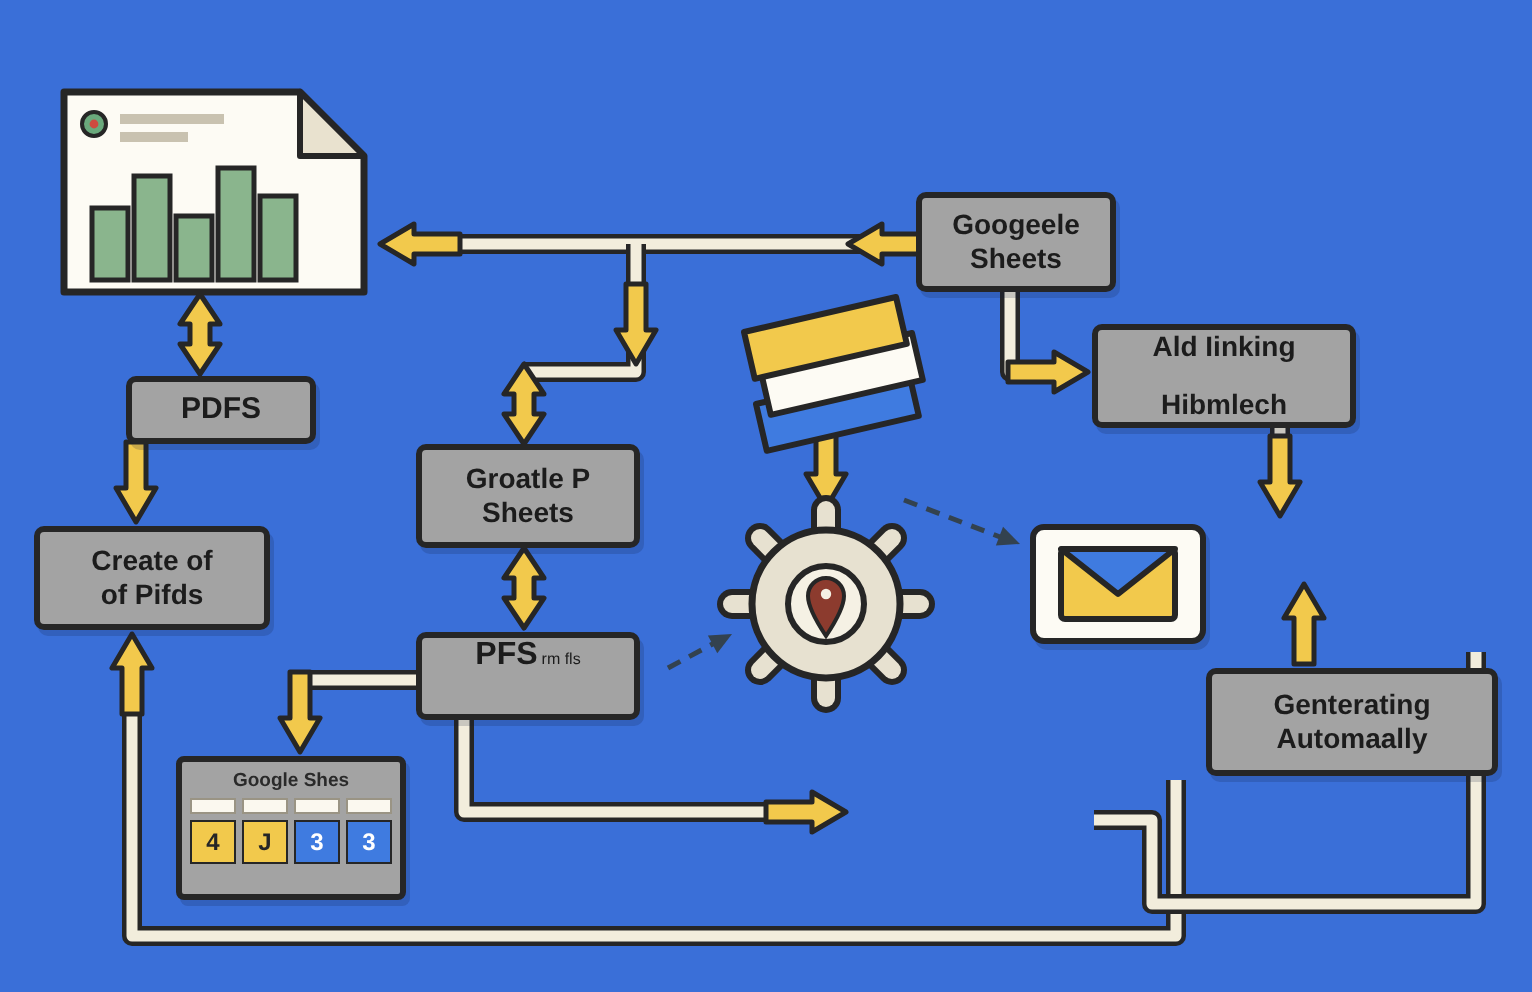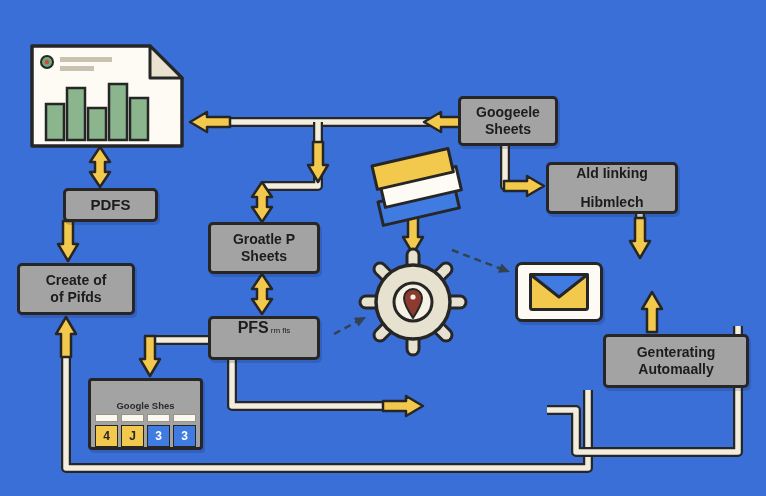--- a/index.html
+++ b/index.html
@@ -26,21 +26,21 @@
   .n-groatle{left:208px;top:222px;width:112px;height:52px;}
   .n-pfs{left:208px;top:316px;width:112px;height:44px;flex-direction:row;align-items:baseline;gap:2px;font-size:16px;}
   .n-pfs .sub{font-size:8px;font-weight:normal;}
   .n-googeele{left:458px;top:96px;width:100px;height:50px;}
   .n-ald{left:546px;top:162px;width:132px;height:52px;justify-content:space-between;}
   .n-atomatly{left:682px;top:262px;width:78px;height:60px;font-size:12px;}
   .n-genterating{left:603px;top:334px;width:146px;height:54px;text-align:center;}
   .n-automaally{left:425px;top:362px;width:122px;height:68px;font-size:13px;}
   .n-envelope{left:515px;top:262px;width:88px;height:60px;background:#fdfbf4;border-radius:7px;}
   
-  .n-sheet{left:88px;top:378px;width:115px;height:72px;justify-content:flex-end;padding:4px 0 0 0;border-radius:4px;}
+  .n-sheet{left:88px;top:378px;width:115px;height:72px;justify-content:flex-start;padding:4px 0 0 0;border-radius:4px;}
   .sheet-title{font-size:9.5px;font-weight:bold;color:#2a2a2a;margin-bottom:3px;}
   .sheet-row{display:flex;gap:3px;justify-content:center;}
   .sheet-row + .sheet-row{margin-top:3px;}
   .hcell{width:23px;height:8px;background:#fbf8ef;border:1px solid #9a9484;box-sizing:border-box;}
   .cell{width:23px;height:22px;border:1.5px solid #262626;box-sizing:border-box;
         display:flex;align-items:center;justify-content:center;font-size:12px;font-weight:bold;}
   .cell-y{background:#f2c94c;color:#262626;}
   .cell-b{background:#3f7be0;color:#ffffff;}
 </style>
 </head>

